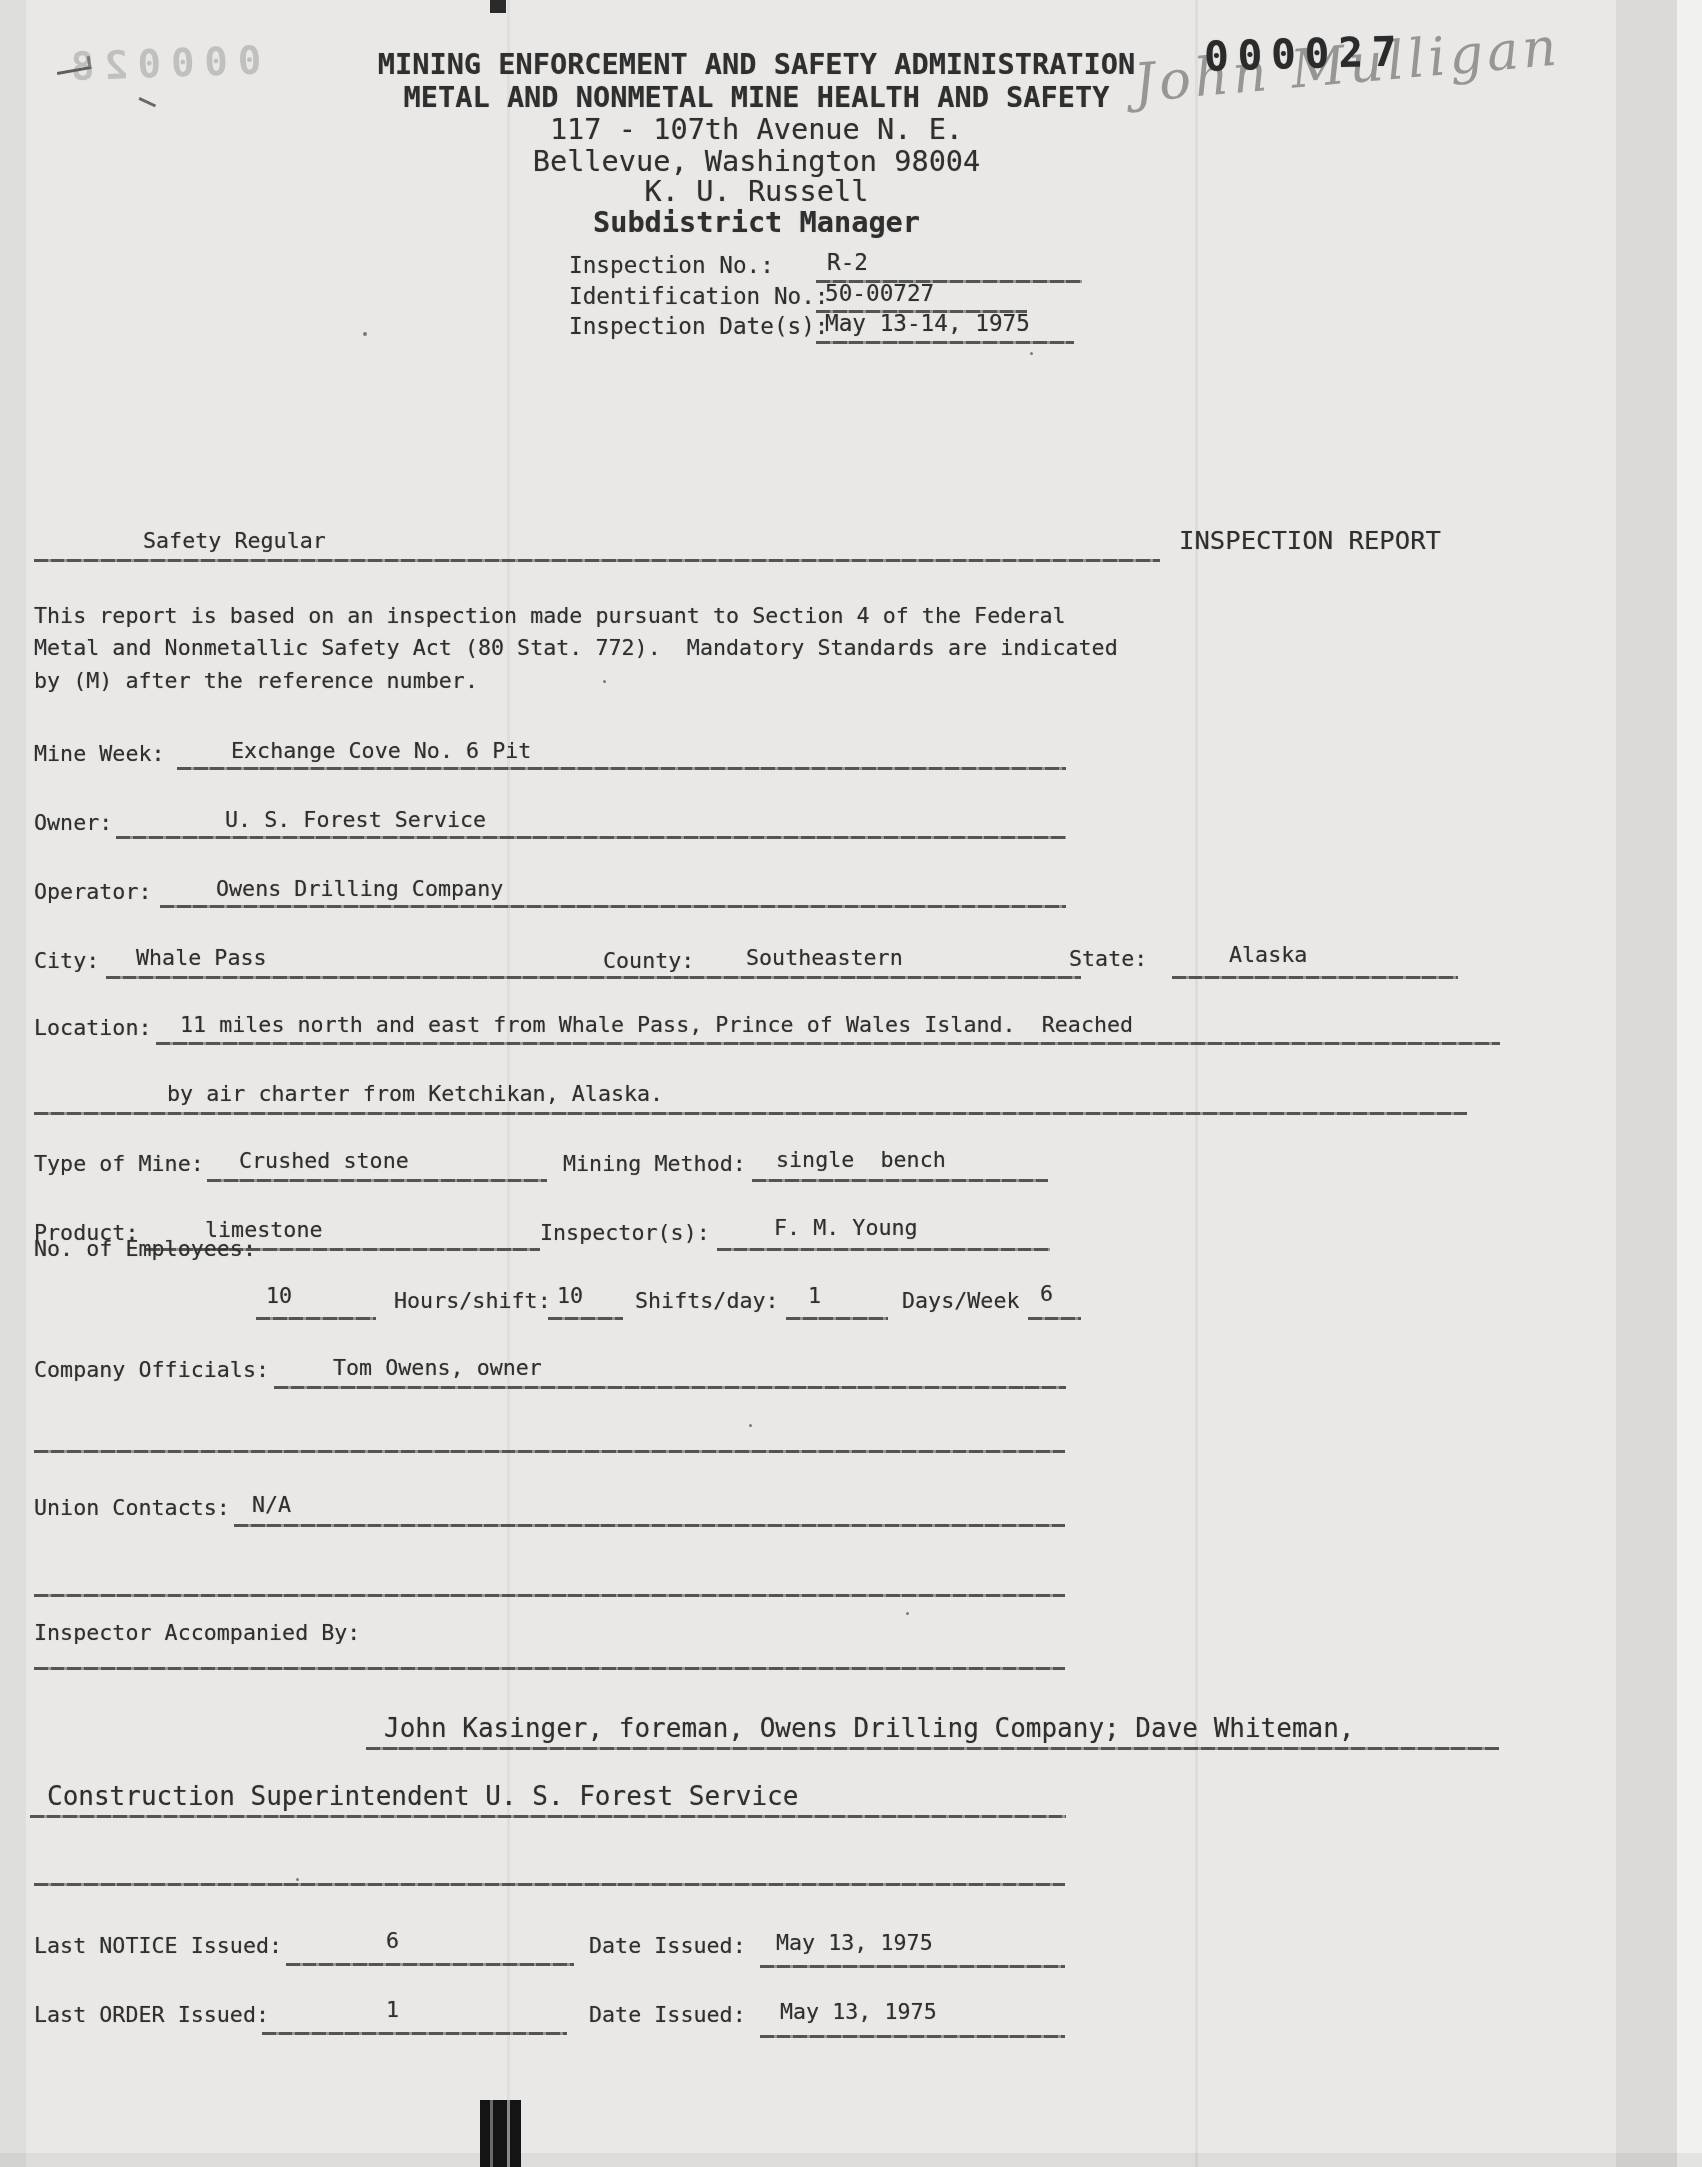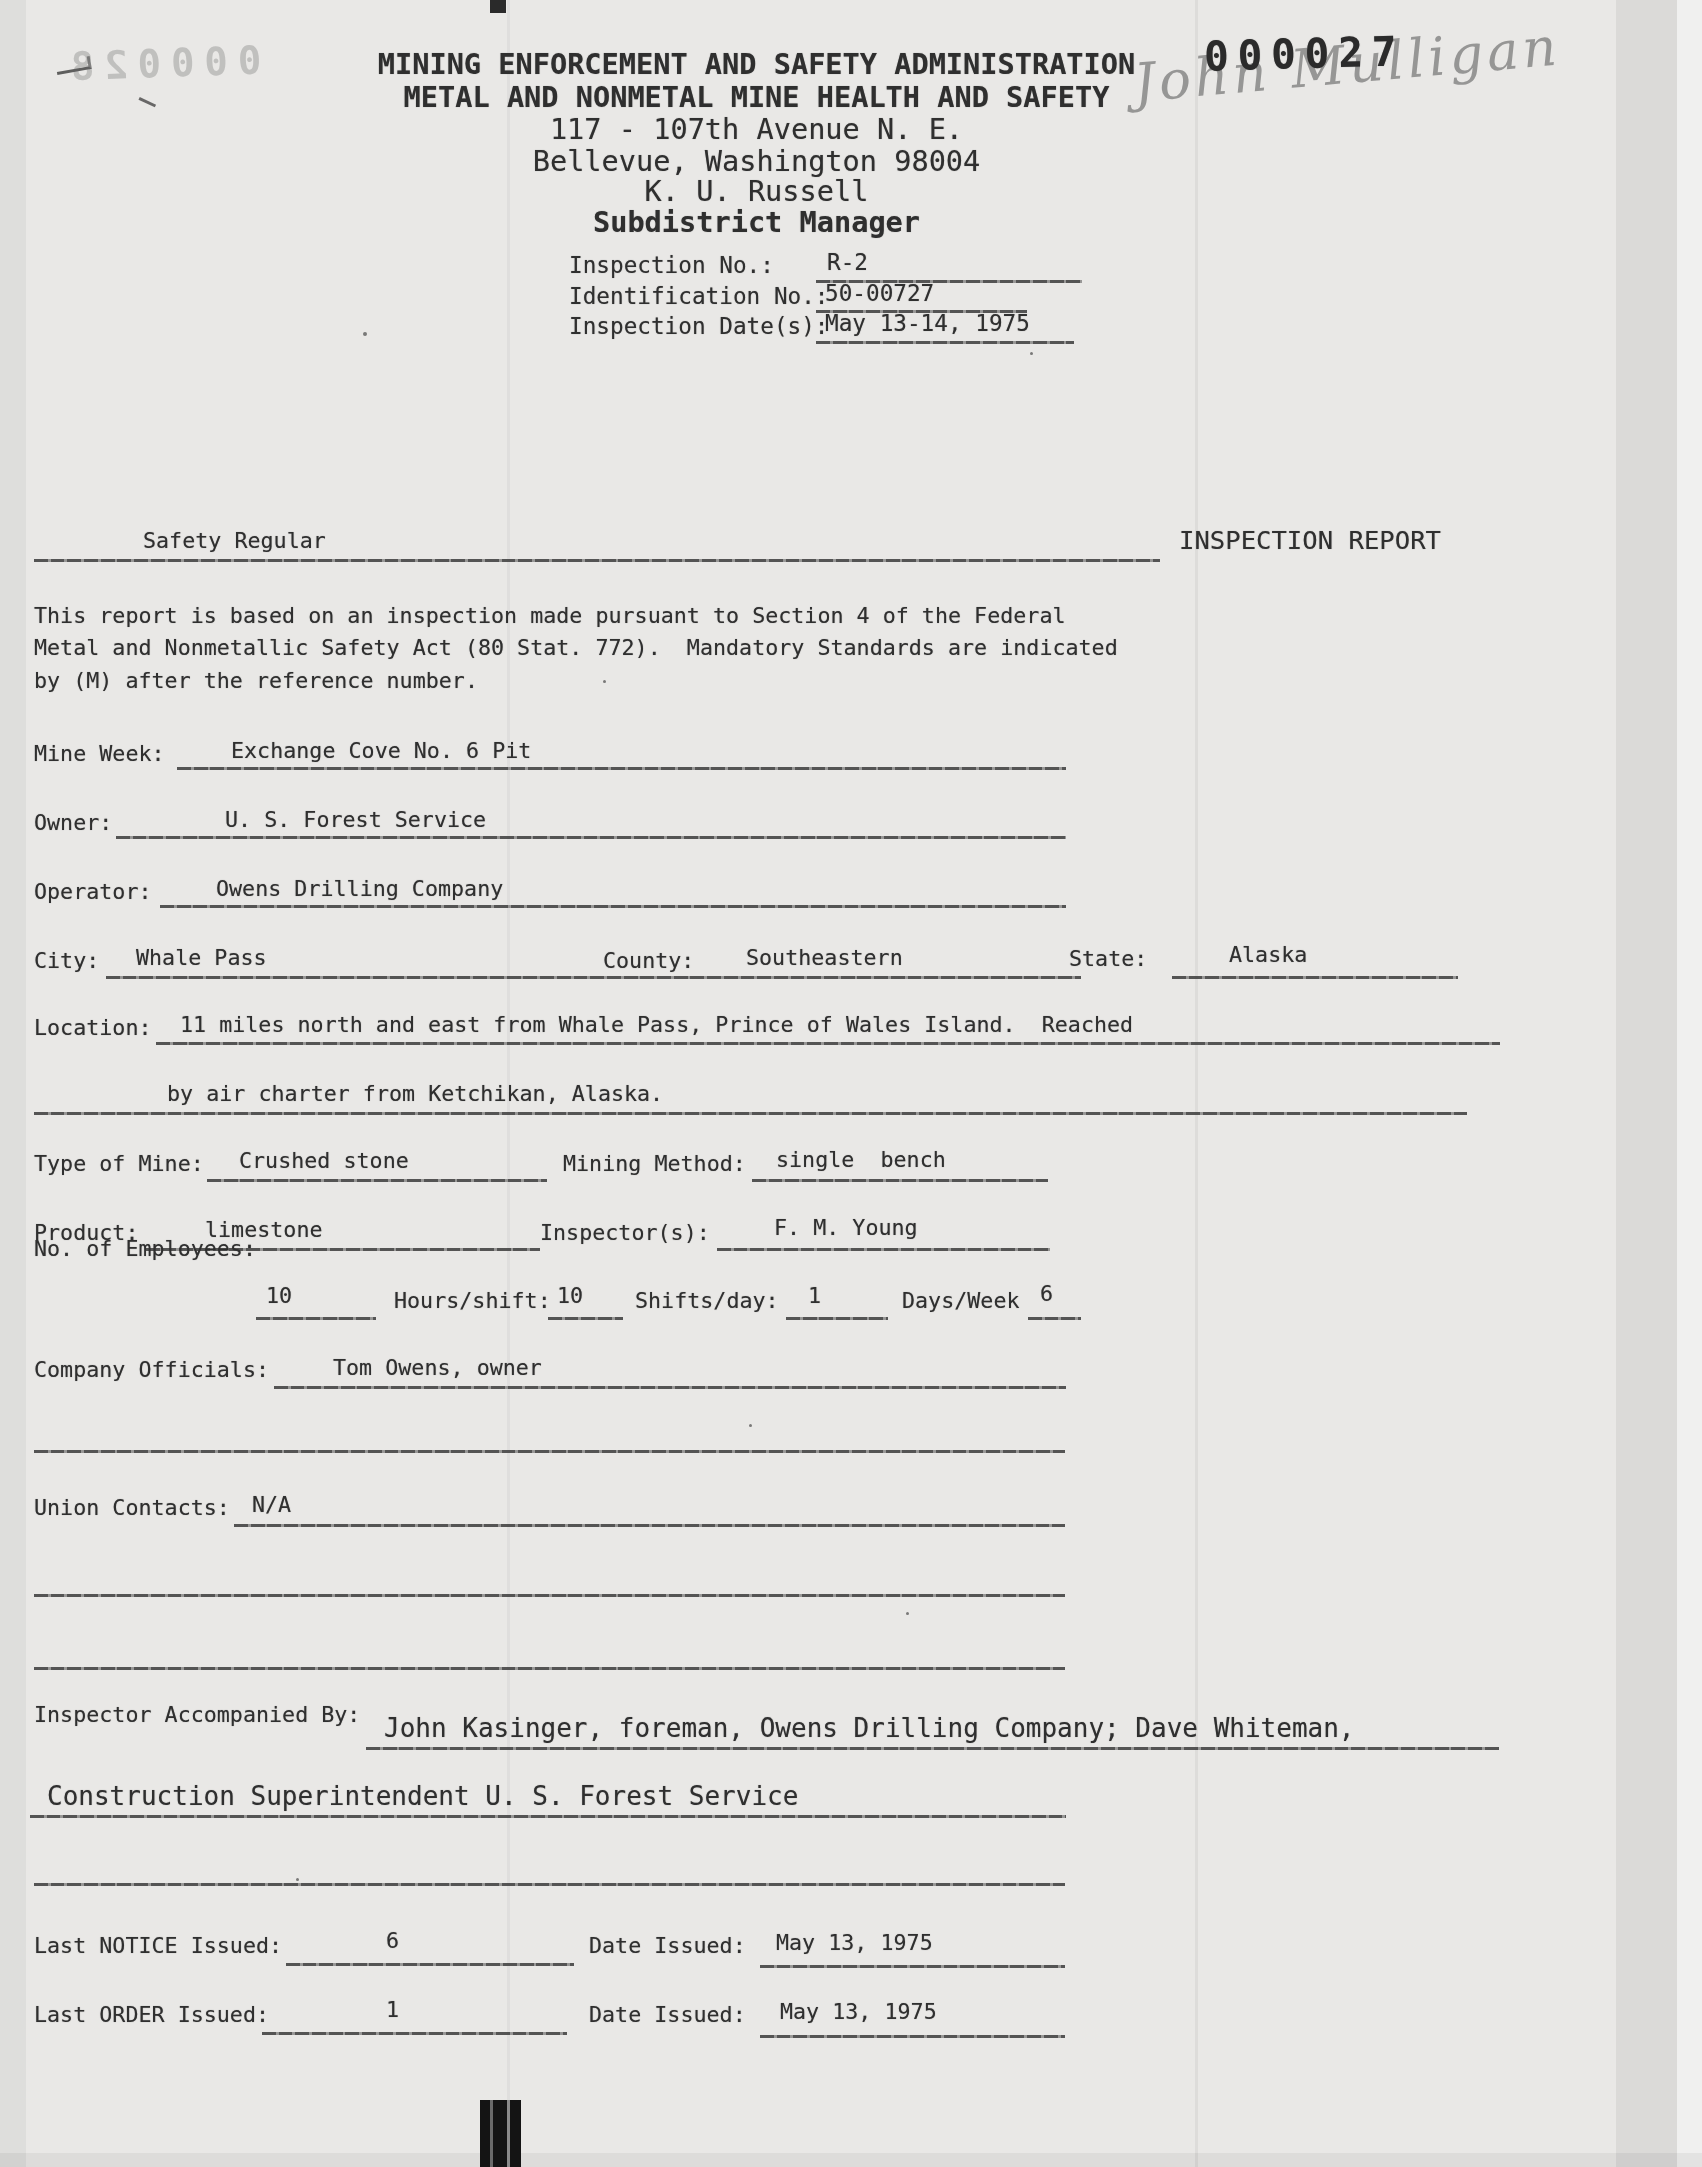--- a/index.html
+++ b/index.html
@@ -136,21 +136,21 @@
 
 <div class="ul" style="left:34px;top:1450px;width:1031px;"></div>
 
 <div class="t" style="left:34px;top:1495px;">Union Contacts:</div>
 <div class="t" style="left:252px;top:1492px;">N/A</div>
 <div class="ul" style="left:234px;top:1524px;width:831px;"></div>
 
 <div class="ul" style="left:34px;top:1594px;width:1031px;"></div>
 <div class="ul" style="left:34px;top:1667px;width:1031px;"></div>
 
-<div class="t" style="left:34px;top:1702px;">Inspector Accompanied By:</div>
+<div class="t" style="left:34px;top:1620px;">Inspector Accompanied By:</div>
 <div class="t acc" style="left:384px;top:1713px;">John Kasinger, foreman, Owens Drilling Company; Dave Whiteman,</div>
 <div class="ul" style="left:366px;top:1747px;width:1133px;"></div>
 <div class="t acc" style="left:47px;top:1781px;">Construction Superintendent U. S. Forest Service</div>
 <div class="ul" style="left:29.6px;top:1815px;width:1036px;"></div>
 
 <div class="ul" style="left:34px;top:1883px;width:1031px;"></div>
 
 <div class="t" style="left:34px;top:1933px;">Last NOTICE Issued:</div>
 <div class="t" style="left:386px;top:1928px;">6</div>
 <div class="ul" style="left:286px;top:1963px;width:288px;"></div>

